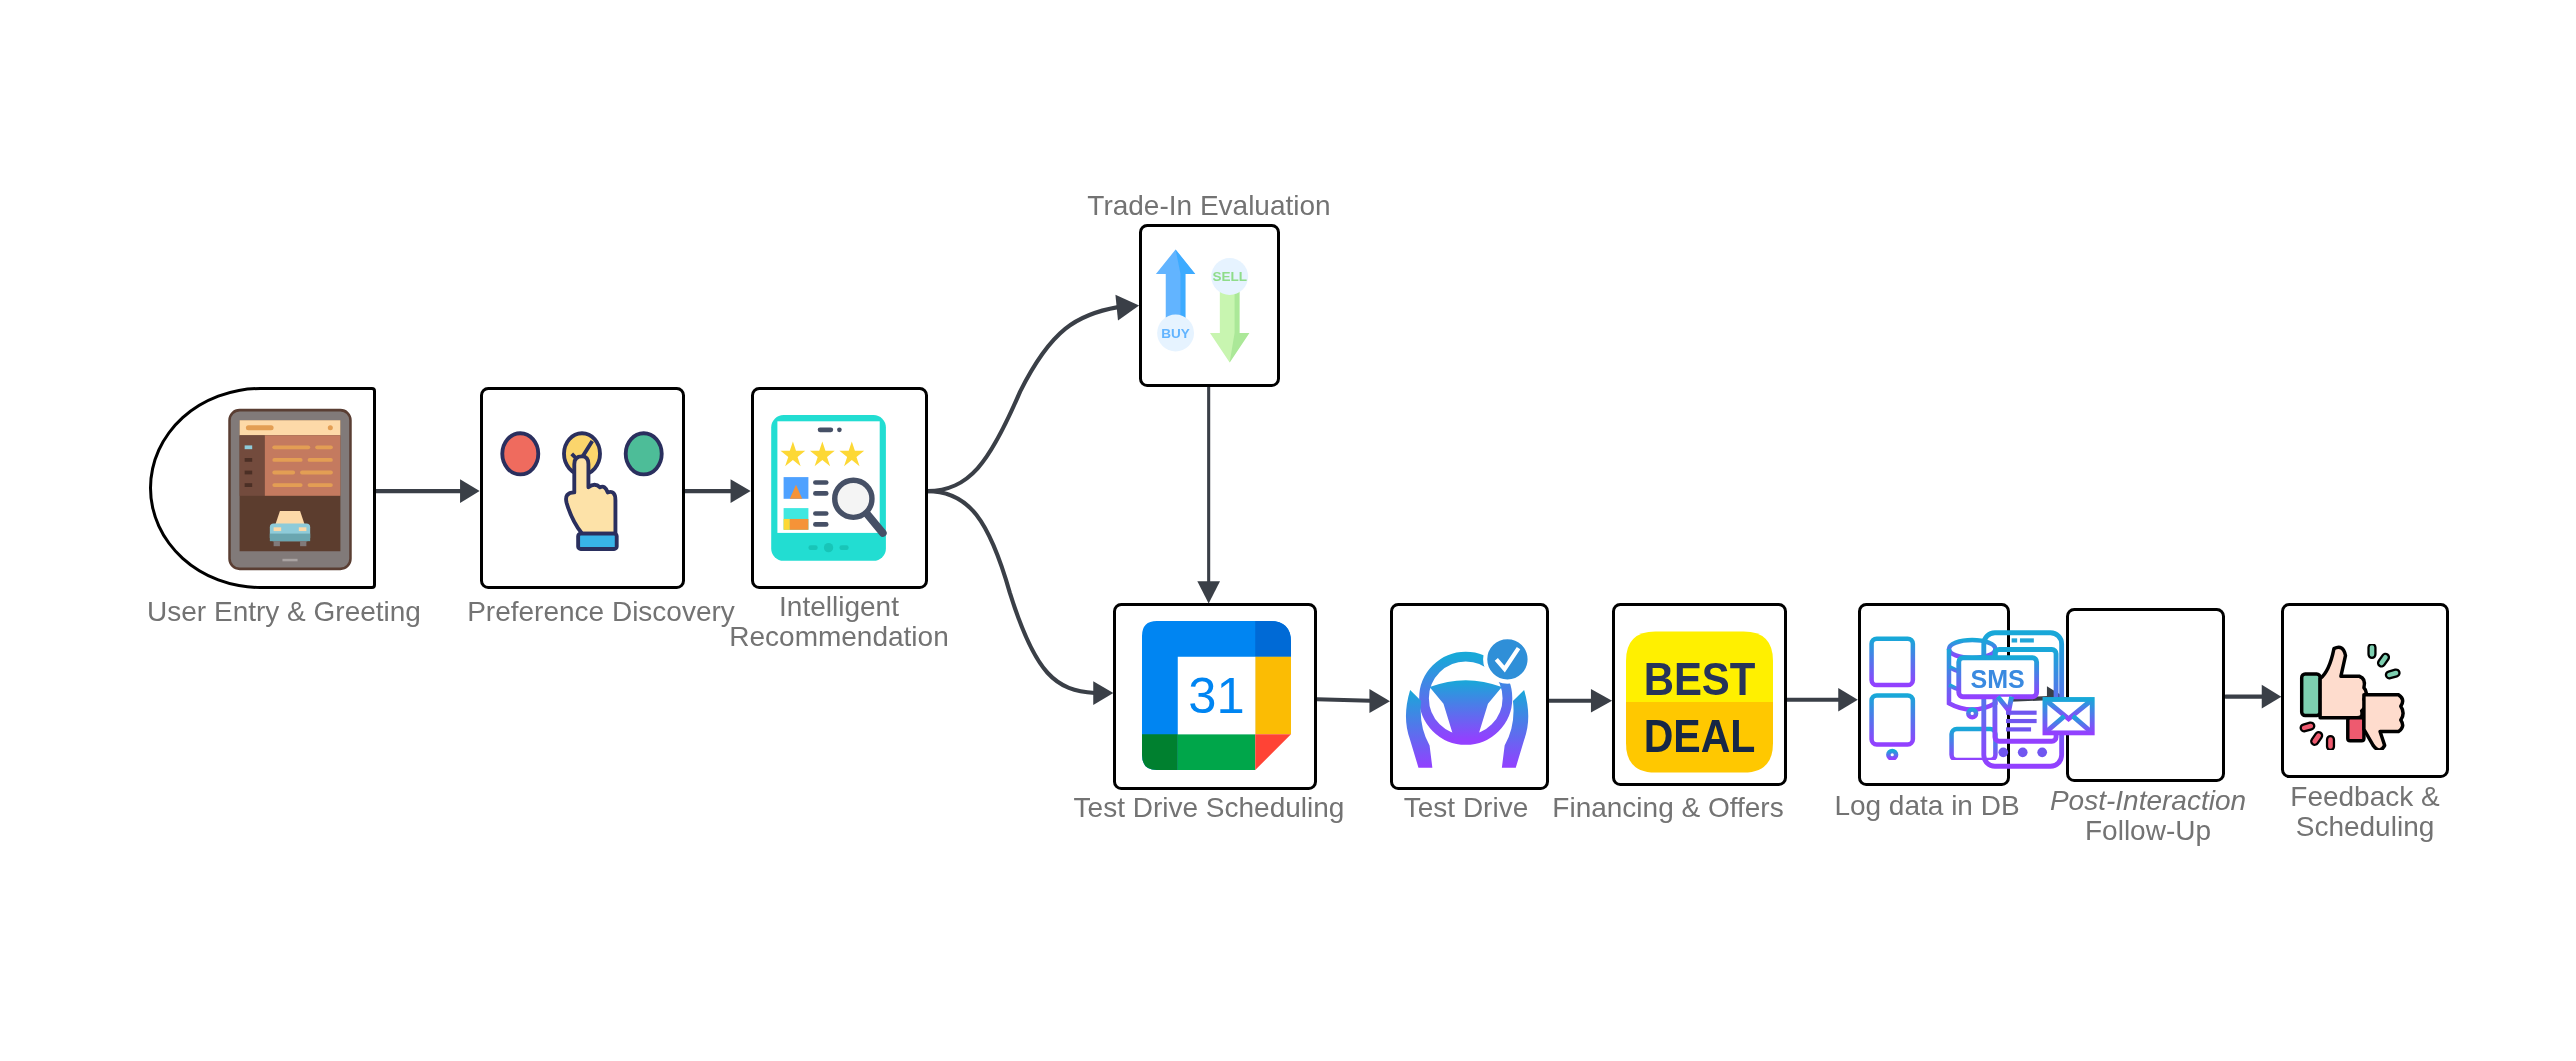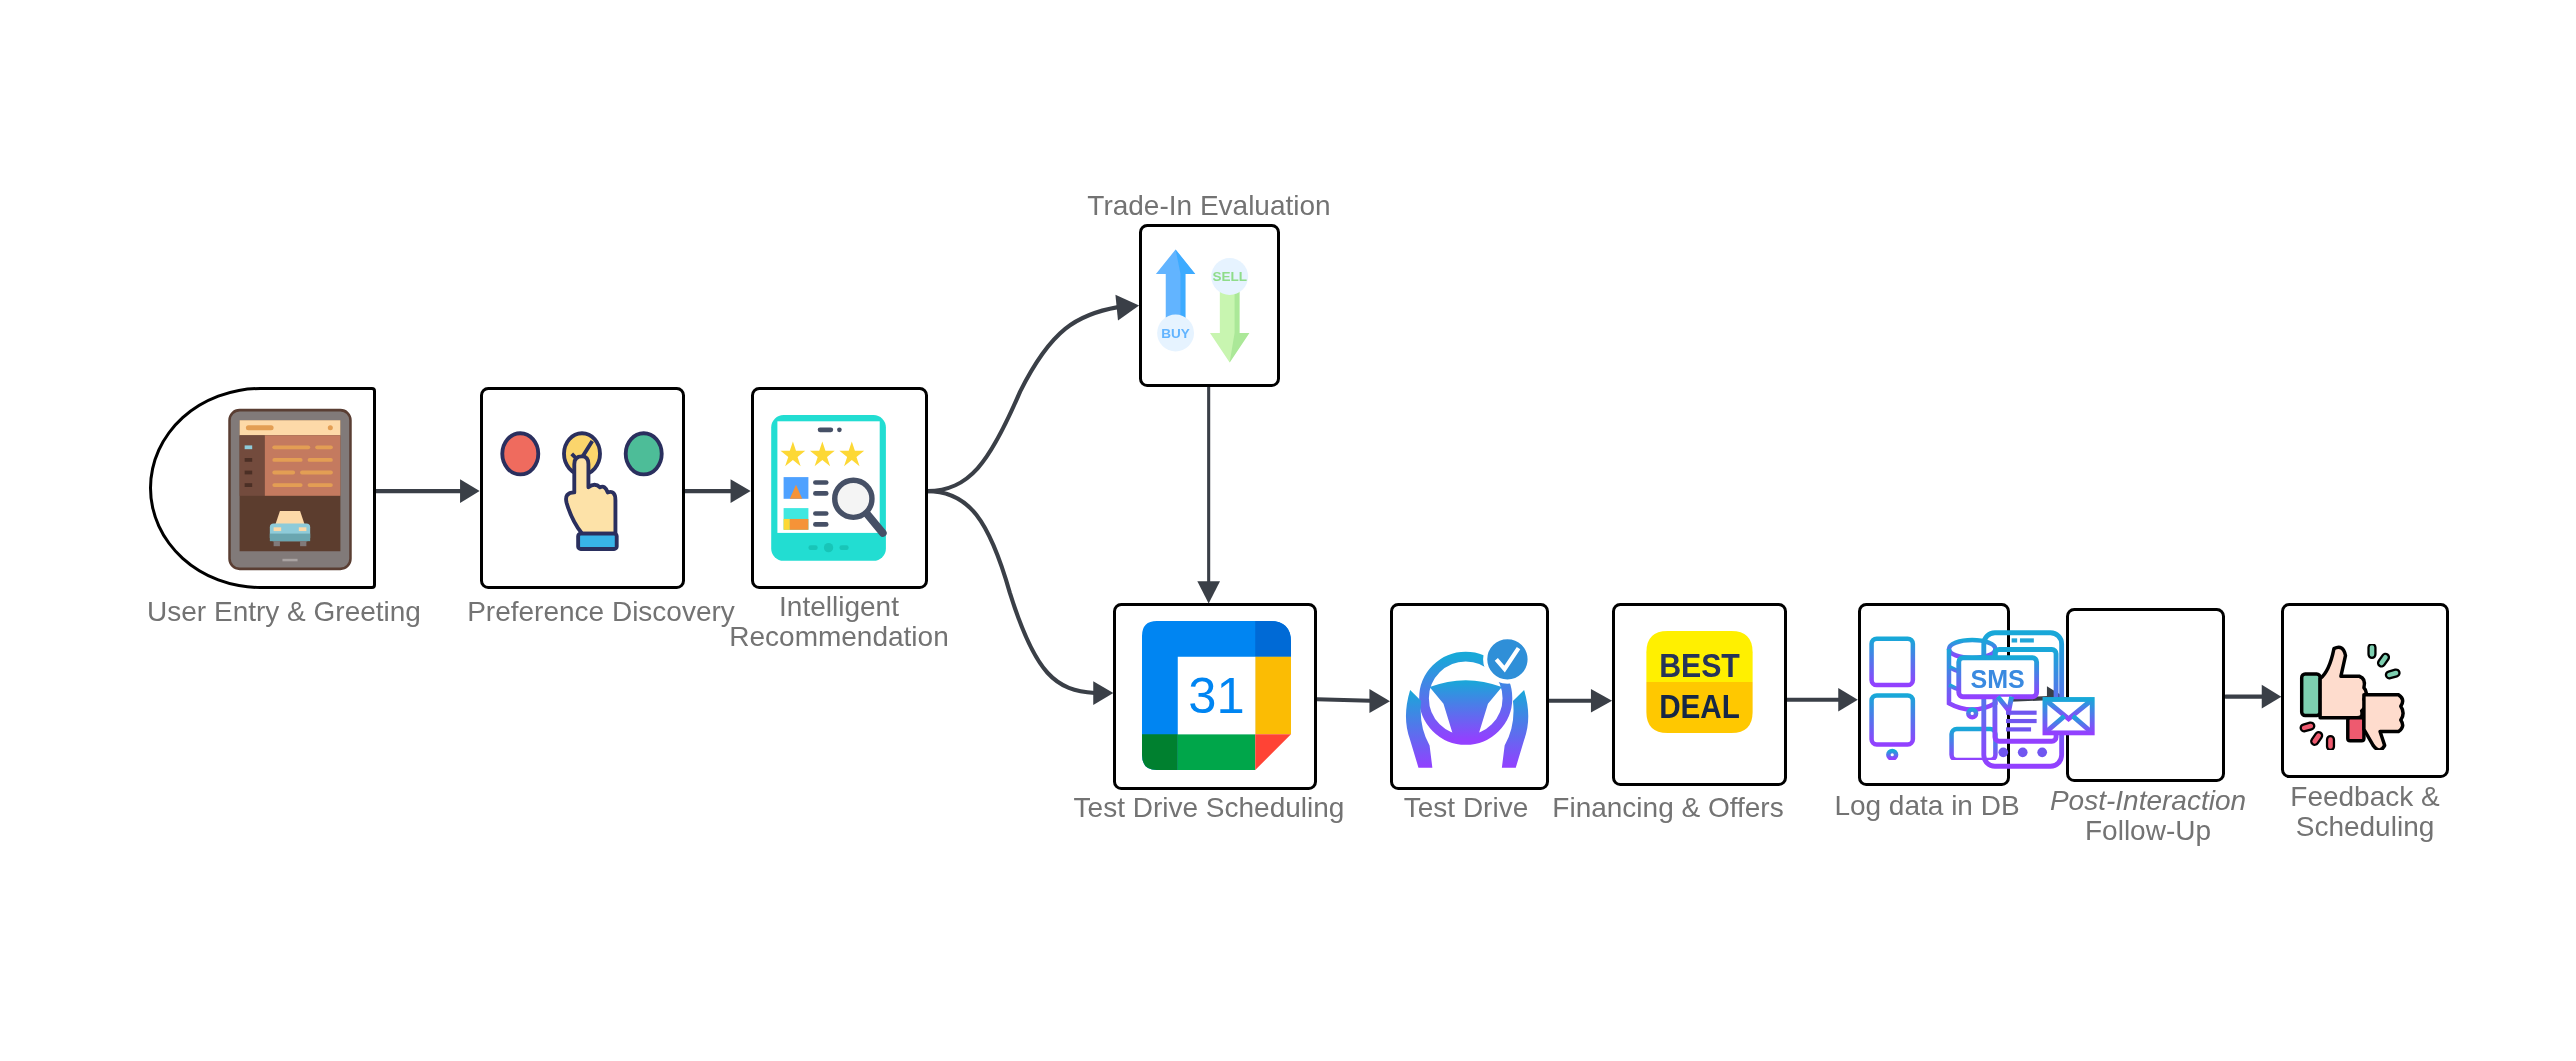--- a/index.html
+++ b/index.html
@@ -168,21 +168,21 @@
       <path d="M22 38 Q48 28 74 38 L64 50 L56 76 L40 76 L32 50 Z" fill="url(#purpleBlue)"></path>
       <path d="M8 40 Q2 60 8 76 L14 96 L24 96 L22 80 Q14 66 16 48 Z" fill="url(#purpleBlue)"></path>
       <path d="M90 40 Q96 60 90 76 L84 96 L74 96 L76 80 Q84 66 82 48 Z" fill="url(#purpleBlue)"></path>
       <circle cx="78" cy="18" r="16" fill="#2f8fd8" stroke="#ffffff" stroke-width="3"></circle>
       <path d="M70 18 L76 25 L86 10" fill="none" stroke="#ffffff" stroke-width="3"></path>
     </svg>
   </div>
   <div class="label" style="left:1466px;top:793px;">Test Drive</div>
 
   <div class="node" style="left:1612px;top:603px;width:175px;height:183px;"></div>
-  <div class="icon" style="left:1626px;top:631px;width:147px;height:102px;">
+  <div class="icon" style="left:1626px;top:631px;width:147px;height:142px;">
     <svg viewBox="0 0 100 96">
       <path d="M20 0 H80 Q100 0 100 20 V48 H0 V20 Q0 0 20 0 Z" fill="#fff000"></path>
       <path d="M0 48 H100 V76 Q100 96 80 96 H20 Q0 96 0 76 Z" fill="#ffc800"></path>
       <text x="50" y="43" font-size="32" font-weight="bold" fill="#263459" text-anchor="middle" textLength="76" lengthAdjust="spacingAndGlyphs">BEST</text>
       <text x="50" y="82" font-size="32" font-weight="bold" fill="#162745" text-anchor="middle" textLength="76" lengthAdjust="spacingAndGlyphs">DEAL</text>
     </svg>
   </div>
   <div class="label" style="left:1668px;top:793px;text-align:right;">Financing &amp; Offers</div>
 
   <div class="node" style="left:1858px;top:603px;width:152px;height:183px;"></div>

